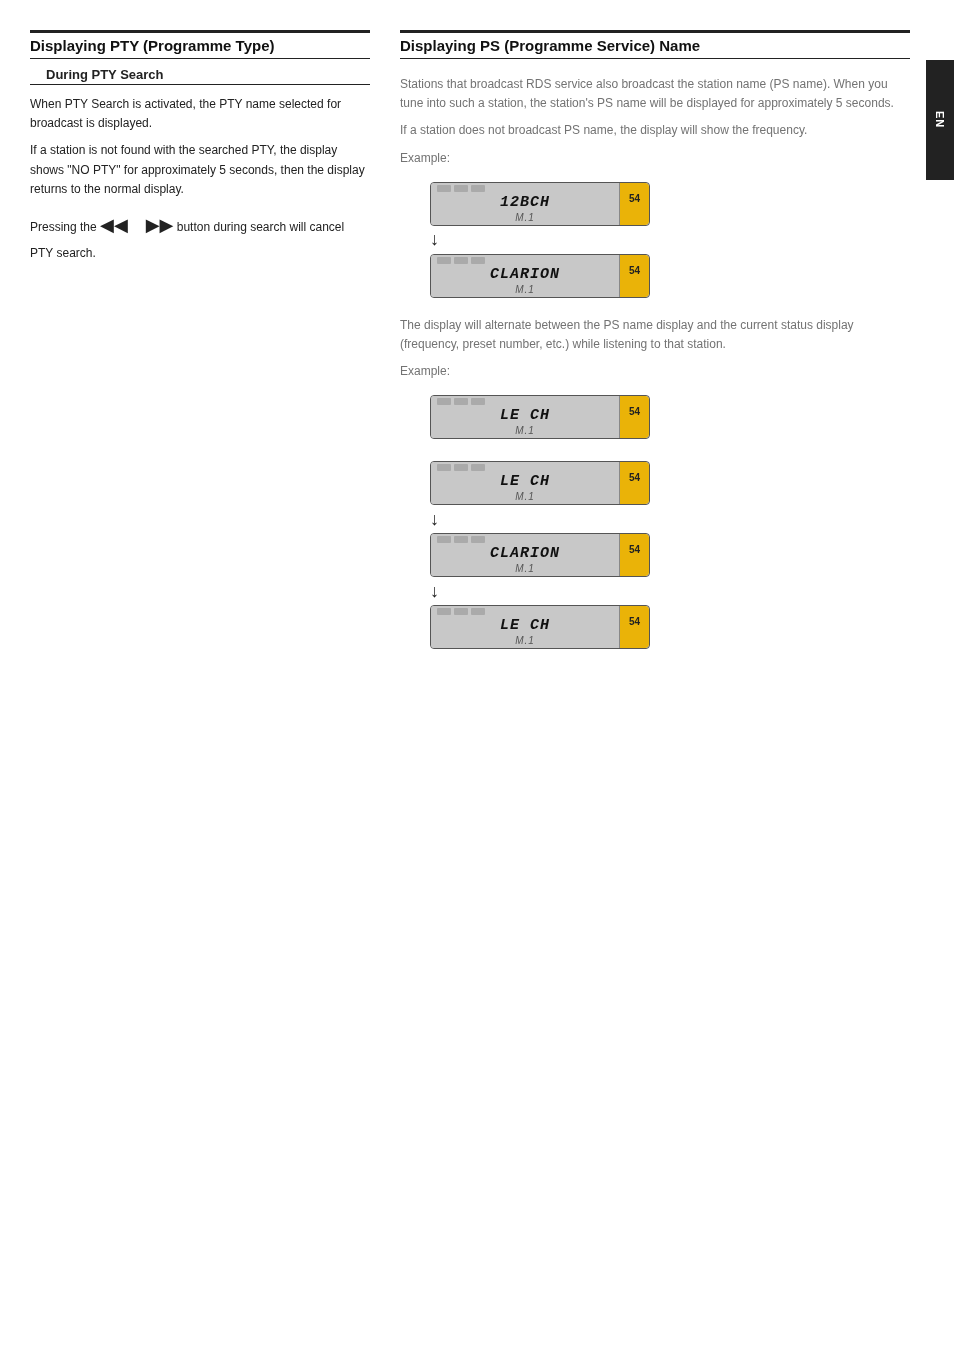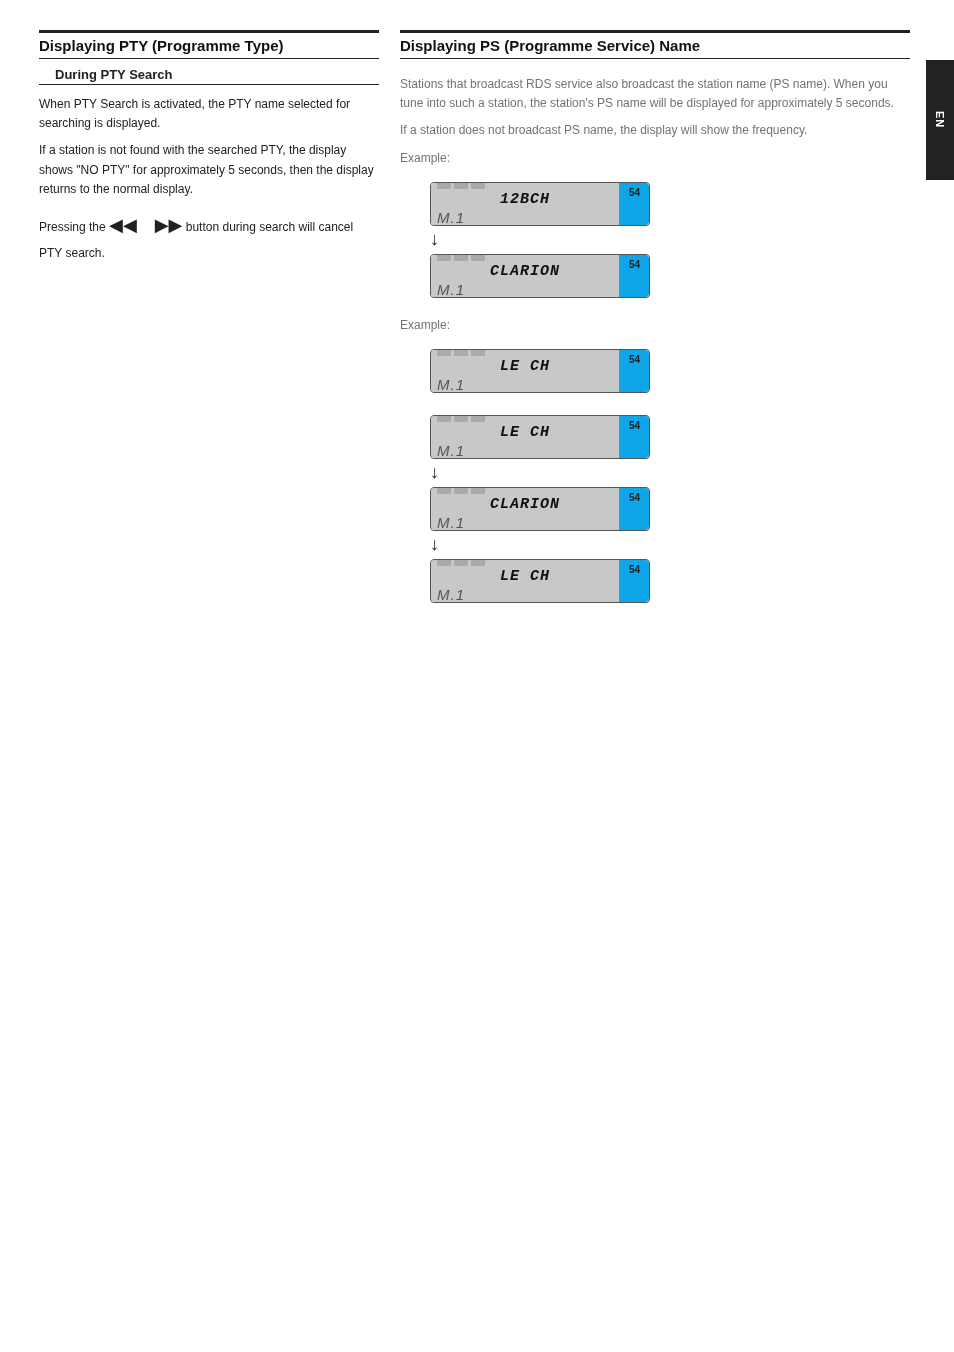--- a/index.html
+++ b/index.html
@@ -31,21 +31,21 @@
       font-size: 11px;
       writing-mode: vertical-rl;
       text-orientation: mixed;
       font-weight: bold;
       letter-spacing: 1px;
     }
 
     
     .left-col {
       position: absolute;
-      left: 39px;
+      left: 30px;
       top: 30px;
       width: 340px;
     }
 
     .left-col .section-title-bar {
       border-top: 3px solid #222;
       border-bottom: 1px solid #222;
       padding: 4px 0;
       margin-bottom: 6px;
     }
@@ -140,36 +140,36 @@
       font-family: 'Courier New', monospace;
       font-size: 15px;
       font-weight: bold;
       font-style: italic;
       letter-spacing: 1px;
       color: #111;
       text-align: center;
     }
 
     .lcd-main .lcd-bottom-row {
-      font-size: 15px;
+      font-size: 10px;
       color: #555;
       font-style: italic;
       letter-spacing: 1px;
-      text-align: left;
+      text-align: center;
       margin-top: 1px;
     }
 
     .lcd-badge {
       width: 30px;
-      background: #0ea5e9;
+      background: #eab308;
       border-left: 1px solid #888;
       display: flex;
       align-items: flex-start;
       justify-content: center;
-      padding-top: 4px;
+      padding-top: 10px;
       font-size: 10px;
       font-weight: bold;
       color: #222;
       border-radius: 0 4px 4px 0;
     }
 
     
     .arrow-down {
       display: flex;
       justify-content: center;
@@ -204,21 +204,21 @@
   <span>EN</span>
 </div>
 
 <div class="left-col">
   <div class="section-title-bar">
     <h2>Displaying PTY (Programme Type)</h2>
   </div>
   <div class="sub-title-bar">
     <h3>During PTY Search</h3>
   </div>
-  <p>When PTY Search is activated, the PTY name selected for searching is displayed.</p>
+  <p>When PTY Search is activated, the PTY name selected for broadcast is displayed.</p>
   <p>If a station is not found with the searched PTY, the display shows "NO PTY" for approximately 5 seconds, then the display returns to the normal display.</p>
   <p>
     Pressing the
     <span class="media-icons">
       <span>◀◀</span>
       <span>▶▶</span>
     </span>
     button during search will cancel PTY search.
   </p>
 </div>
@@ -256,20 +256,21 @@
           <div class="lcd-seg-block"></div>
           <div class="lcd-seg-block"></div>
         </div>
         <div class="lcd-text-row">CLARION</div>
         <div class="lcd-bottom-row">M.1</div>
       </div>
       <div class="lcd-badge">54</div>
     </div>
   </div>
 
+  <p>The display will alternate between the PS name display and the current status display (frequency, preset number, etc.) while listening to that station.</p>
   <p>Example:</p>
 
   <div class="display-group">
 
     <div class="lcd-display">
       <div class="lcd-main">
         <div class="lcd-top-row">
           <div class="lcd-seg-block"></div>
           <div class="lcd-seg-block"></div>
           <div class="lcd-seg-block"></div>

